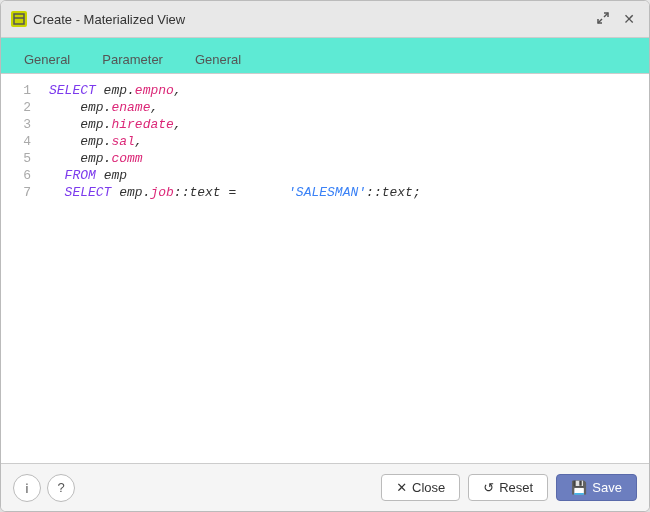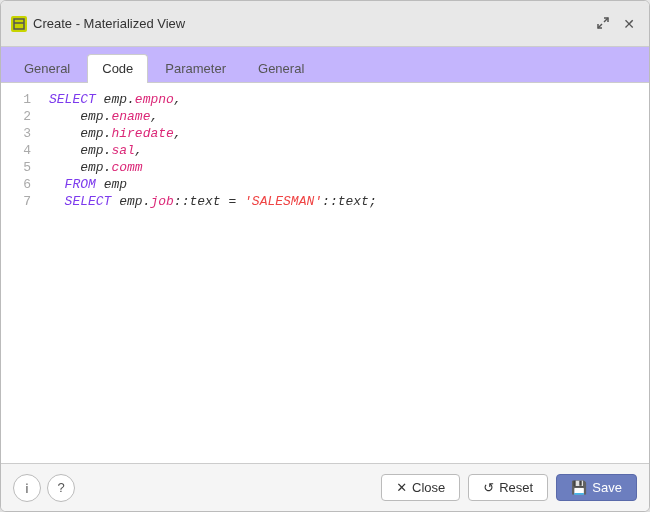--- a/index.html
+++ b/index.html
@@ -23,21 +23,21 @@
       box-shadow: 0 4px 20px rgba(0,0,0,0.2);
       overflow: hidden;
     }
     .titlebar {
       background: #e8e8e8;
       border-bottom: 1px solid #ccc;
       padding: 6px 10px;
       display: flex;
       align-items: center;
       justify-content: space-between;
-      height: 46px;
+      height: 37px;
     }
     .titlebar-left {
       display: flex;
       align-items: center;
       gap: 6px;
     }
     .titlebar-icon {
       width: 16px;
       height: 16px;
       background: #c8d400;
@@ -62,21 +62,21 @@
     .titlebar-btn {
       background: none;
       border: none;
       cursor: pointer;
       color: #555;
       font-size: 14px;
       padding: 2px 4px;
       border-radius: 3px;
     }
     .tabs {
-      background: #c4b5fd;
+      background: #5eead4;
       border-bottom: 1px solid #ccc;
       display: flex;
       align-items: flex-end;
       padding: 0 8px;
       height: 36px;
     }
     .tab {
       padding: 6px 14px 7px;
       font-size: 13px;
       color: #555;
@@ -129,21 +129,21 @@
       display: table-cell;
       padding: 1px 8px;
       font-family: 'Courier New', Courier, monospace;
       font-size: 13px;
       color: #333;
       white-space: pre;
       font-style: italic;
     }
     .kw { color: #7c3aed; font-weight: normal; }
     .col { color: #db2777; }
-    .str { color: #ef4444; }
+    .str { color: #3b82f6; margin-left: 44px; }
     .footer {
       background: #f5f5f5;
       border-top: 1px solid #ccc;
       padding: 8px 12px;
       display: flex;
       align-items: center;
       justify-content: space-between;
       height: 48px;
     }
     .footer-left {
@@ -212,21 +212,20 @@
           <line x1="11" y1="1" x2="7" y2="5"></line>
           <line x1="1" y1="11" x2="5" y2="7"></line>
         </svg>
       </button>
       <button class="titlebar-btn" title="Close">✕</button>
     </div>
   </div>
 
   <div class="tabs">
     <div class="tab">General</div>
-    <div class="tab active">Code</div>
     <div class="tab">Parameter</div>
     <div class="tab">General</div>
   </div>
 
   <div class="content">
     <div class="code-editor">
       <div class="code-lines">
 
         <div class="code-line">
           <span class="line-number">1</span>

